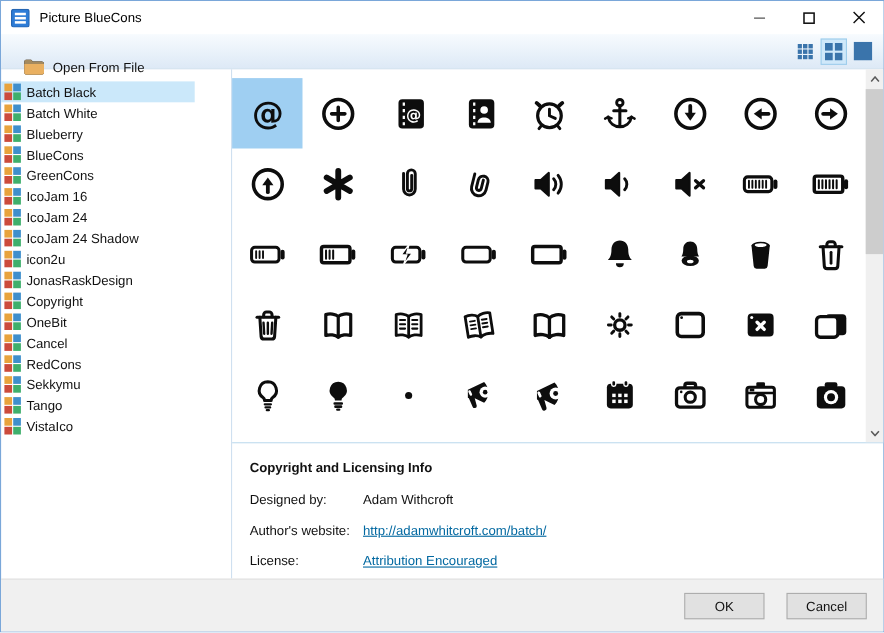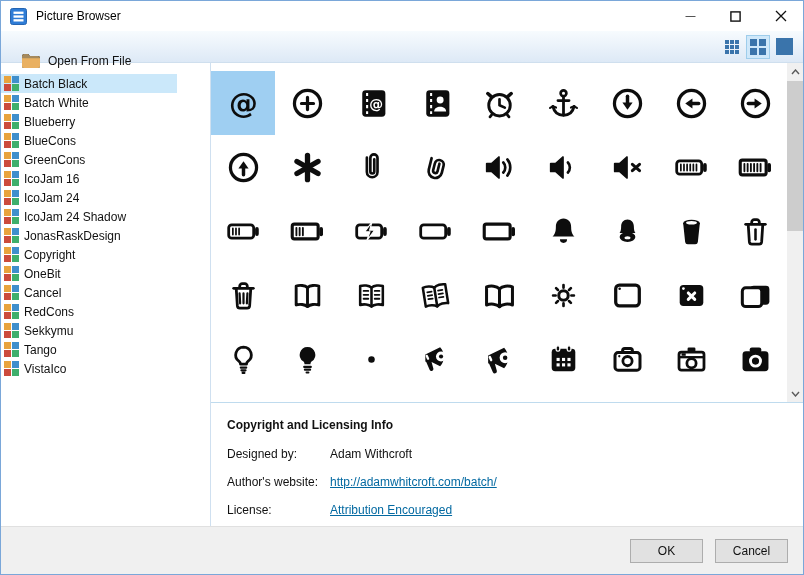--- a/index.html
+++ b/index.html
@@ -37,36 +37,36 @@
   .scrollbar{width:16px;background:#f0f0f0;display:flex;flex-direction:column;flex:0 0 auto;}
   .sb-arrow{height:17px;display:flex;align-items:center;justify-content:center;flex:0 0 auto;}
   .sb-thumb{background:#cdcdcd;height:150px;margin:1px 0;flex:0 0 auto;}
   
   .copyright{flex:1;padding:15px 20px 0 16px;}
   .copy-heading{font-weight:bold;margin:0 0 15px 0;}
   .copy-row{display:flex;margin-bottom:14px;align-items:flex-start;}
   .copy-label{width:103px;flex:0 0 auto;}
   .copy-value.link{color:#0369a1;text-decoration:underline;cursor:pointer;}
   
-  .footer{height:48px;box-sizing:border-box;background:#f0f0f0;border-top:1px solid #e0e0e0;display:flex;align-items:center;justify-content:flex-end;gap:12px;padding-right:15px;flex:0 0 auto;text-align:center;}
+  .footer{height:48px;box-sizing:border-box;background:#f0f0f0;border-top:1px solid #e0e0e0;display:flex;align-items:center;justify-content:flex-end;gap:20px;padding-right:15px;flex:0 0 auto;text-align:center;}
   .btn{width:73px;height:24px;background:#e1e1e1;border:1px solid #adadad;display:flex;align-items:center;justify-content:center;font-size:12px;box-sizing:border-box;}
 </style>
 </head>
 <body>
 
 <div class="window">
 
   <div class="titlebar">
     <svg class="app-icon" viewBox="0 0 17 17">
       <rect x="0.5" y="0.5" width="16" height="16" rx="2" fill="#2e7cd6" stroke="#2565b2"></rect>
       <rect x="3.5" y="3.6" width="10" height="2.3" fill="#fff"></rect>
       <rect x="3.5" y="7.4" width="10" height="2.3" fill="#fff"></rect>
       <rect x="3.5" y="11.2" width="10" height="2.3" fill="#fff"></rect>
     </svg>
-    <span class="title">Picture Browser</span>
+    <span class="title">Picture BlueCons</span>
     <div class="win-controls">
       <div class="win-btn">
         <svg width="11" height="11" viewBox="0 0 11 11">
             <path d="M0.5 5.5h10" stroke="#555" stroke-width="1"></path>
           </svg>
       </div>
       <div class="win-btn">
         <svg width="11" height="11" viewBox="0 0 11 11">
             <rect x="0.9" y="0.9" width="9.2" height="9.2" fill="none" stroke="#111" stroke-width="1.4"></rect>
           </svg>
@@ -147,20 +147,24 @@
         <div class="sidebar-item">
           <span class="set-icon"></span>
           <span>IcoJam 24</span>
         </div>
         <div class="sidebar-item">
           <span class="set-icon"></span>
           <span>IcoJam 24 Shadow</span>
         </div>
         <div class="sidebar-item">
           <span class="set-icon"></span>
+          <span>icon2u</span>
+        </div>
+        <div class="sidebar-item">
+          <span class="set-icon"></span>
           <span>JonasRaskDesign</span>
         </div>
         <div class="sidebar-item">
           <span class="set-icon"></span>
           <span>Copyright</span>
         </div>
         <div class="sidebar-item">
           <span class="set-icon"></span>
           <span>OneBit</span>
         </div>

